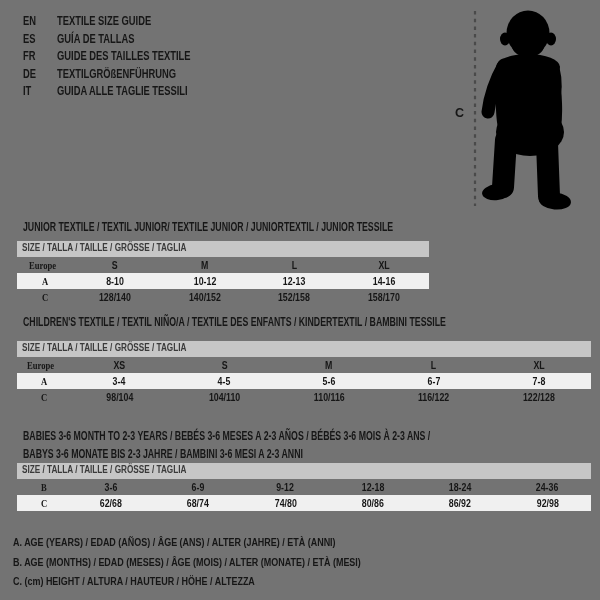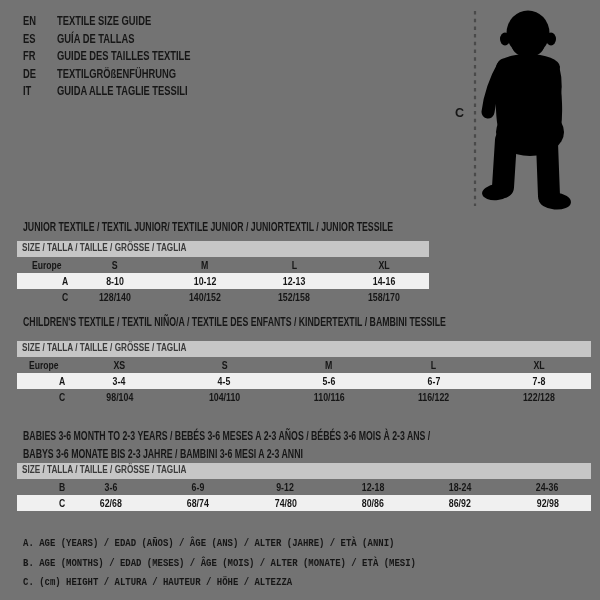--- a/index.html
+++ b/index.html
@@ -46,25 +46,25 @@
   .s2 .tbl{margin-top:12px;}
   .s3 .title-block{height:36px;}
   .s3 .tbl-title{height:18px;line-height:18px;}
   .tbl{border-collapse:collapse;table-layout:fixed;width:100%;}
   .tbl th.bar{
     background:var(--header-bar);
     height:15px;text-align:left;padding:0 0 4px 5px;
     font-size:10.5px;color:var(--bar-text);font-weight:bold;
   }
   .tbl td{height:16px;text-align:center;font-size:11px;padding:0;vertical-align:middle;}
-  .tbl td.lab{text-align:right;padding-left:5px;}
+  .tbl td.lab{text-align:center;padding-left:5px;font-family:Liberation Serif, serif;}
   .tbl tr.alt{background:var(--row-alt);}
 
   
-  .footnotes{position:absolute;left:17px;top:533px;padding-left:6px;font-family:Liberation Mono, monospace;}
+  .footnotes{position:absolute;left:7px;top:533px;padding-left:6px;}
   .footnote{height:19.5px;line-height:19.5px;font-size:11.5px;}
 </style>
 </head>
 <body>
 
 <div class="page">
 
   <div class="lang-list">
     <div class="lang-row">
       <span class="lang-code"><span class="cl">EN</span></span>

